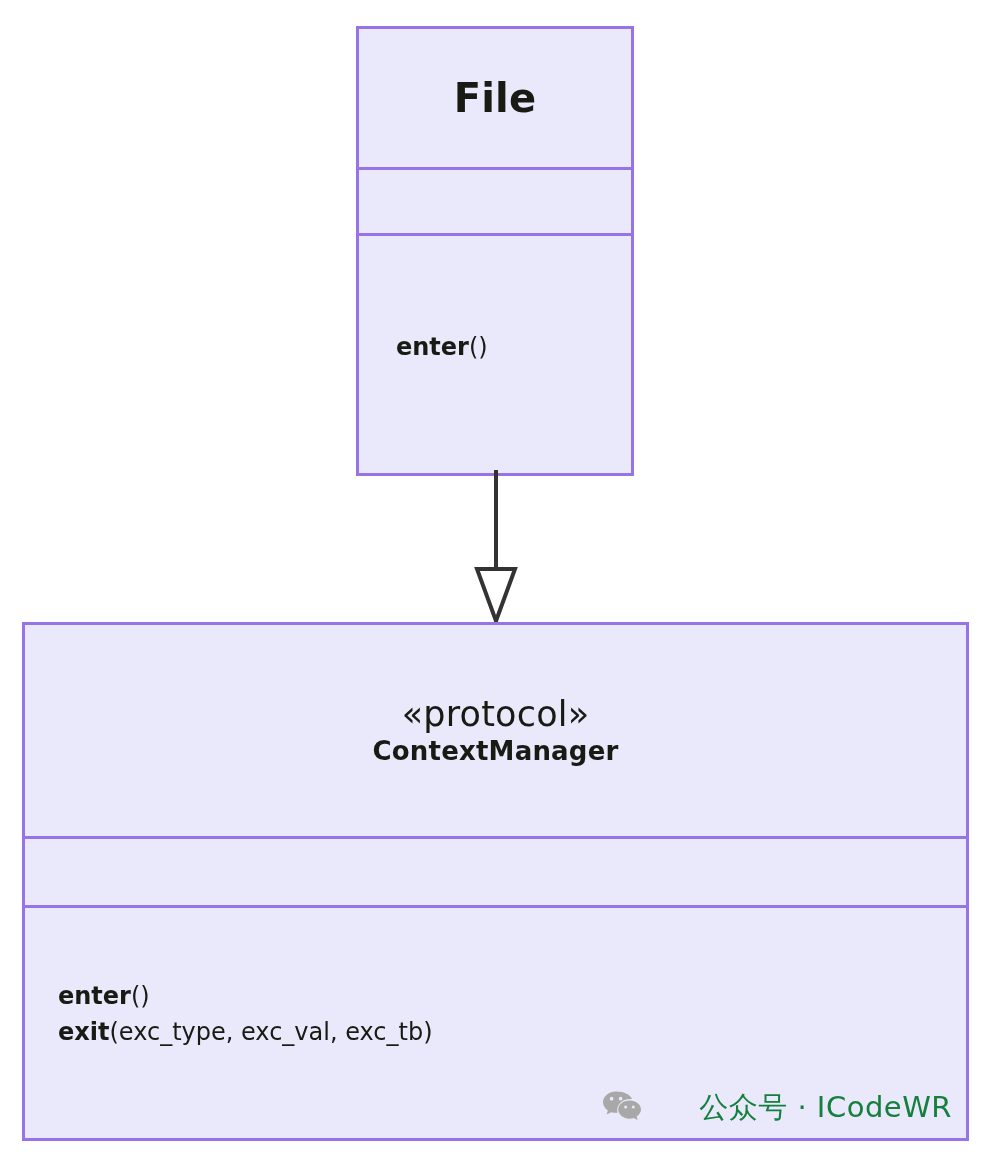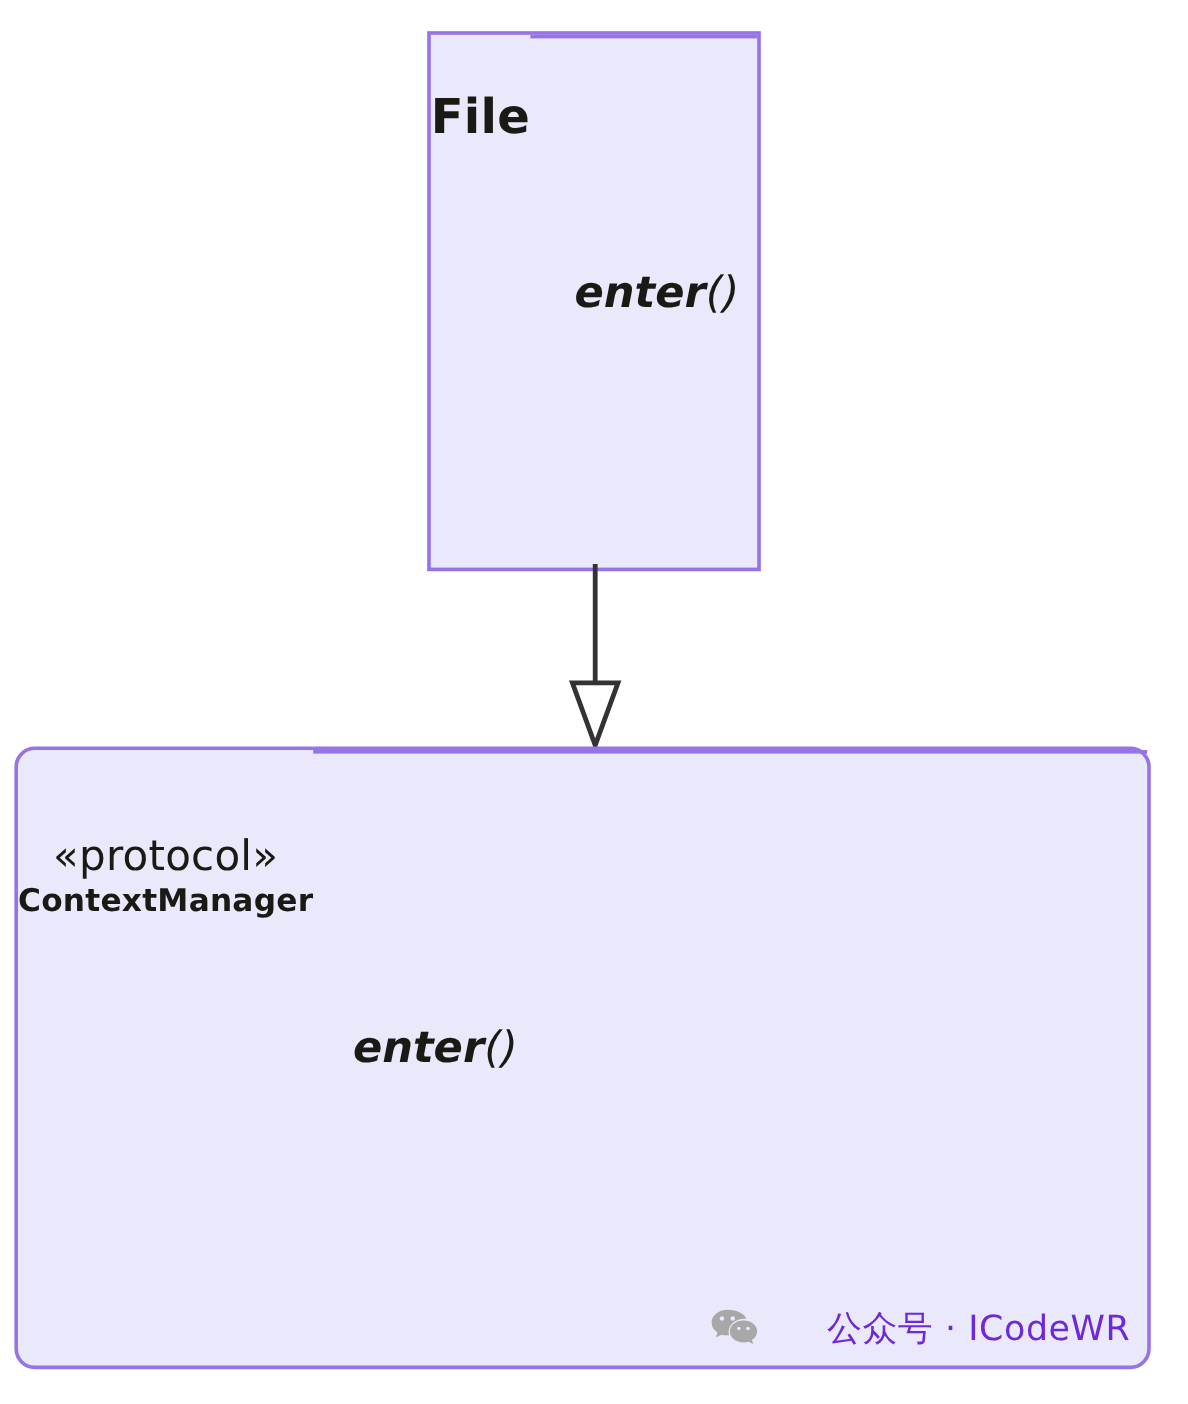--- a/index.html
+++ b/index.html
@@ -24,21 +24,21 @@
     height: 1170px;
   }
 
   
   .uml-class {
     position: absolute;
     box-sizing: border-box;
     background: #E9E9FB;
     border: 3px solid #9673E6;
     display: flex;
-    flex-direction: row;
+    flex-direction: column;
   }
 
   .uml-compartment {
     box-sizing: border-box;
     position: relative;
   }
   .uml-compartment + .uml-compartment {
     border-top: 3px solid #9673E6;
   }
 
@@ -67,25 +67,24 @@
   
   .cmp-attrs { }
 
   
   .cmp-ops {
     display: flex;
     flex-direction: column;
     justify-content: center;
   }
   .op-row {
-    font-size: 36px;
+    font-size: 24px;
     line-height: 1.52;
     white-space: nowrap;
     font-weight: 400;
-    font-style: italic;
   }
   .op-name {
     font-weight: 700;
   }
   .op-sig {
     font-weight: 400;
   }
 
   
   #class-file {
@@ -93,25 +92,24 @@
     top: 26px;
     width: 278px;
     height: 450px;
   }
   #class-file .cmp-header   { height: 138px; }
   #class-file .cmp-header .class-name { font-size: 40px; }
   #class-file .cmp-attrs    { height: 66px; }
   #class-file .cmp-ops      { flex: 1 1 auto; padding-left: 37px; padding-bottom: 14px; }
 
   #class-contextmanager {
-    left: 12px;
+    left: 22px;
     top: 622px;
     width: 947px;
     height: 519px;
-    border-radius: 17px;
   }
   #class-contextmanager .cmp-header { height: 211px; }
   #class-contextmanager .cmp-attrs  { height: 69px; }
   #class-contextmanager .cmp-ops    { flex: 1 1 auto; padding-left: 33px; padding-bottom: 18px; }
 
   
   #generalization {
     position: absolute;
     left: 460px;
     top: 470px;
@@ -128,21 +126,21 @@
     display: flex;
     align-items: center;
     gap: 9px;
     color: #A8A8A8;
     font-size: 29px;
     line-height: 1;
     white-space: nowrap;
     user-select: none;
   }
   #watermark .wm-text {
-    color: #6d28d9;
+    color: #15803d;
     font-size: 29px;
     letter-spacing: 0.5px;
     margin-left: 48px;
   }
   .wechat-icon {
     display: block;
   }
 </style>
 </head>
 <body style="background: rgb(255, 255, 255);">
@@ -174,20 +172,23 @@
     <div class="uml-compartment cmp-header">
       <div class="stereotype">«protocol»</div>
       <div class="class-name">ContextManager</div>
     </div>
 
     <div class="uml-compartment cmp-attrs" style="border-top-color: rgb(150, 115, 230);"></div>
 
     <div class="uml-compartment cmp-ops" style="border-top-color: rgb(150, 115, 230);">
       <div class="op-row">
         <span class="op-name">enter</span><span class="op-sig">()</span>
+      </div>
+      <div class="op-row">
+        <span class="op-name">exit</span><span class="op-sig">(exc_type, exc_val, exc_tb)</span>
       </div>
     </div>
 
     <div id="watermark" style="color: rgb(168, 168, 168);">
       <svg class="wechat-icon" width="40" height="34" viewBox="0 0 40 34">
         <g fill="#A8A8A8">
           <path d="M14.2 1.4C6.9 1.4 1 6.2 1 12.1c0 3.4 1.9 6.4 4.9 8.4l-1.3 4.1 4.7-2.4c1.5.4 3.1.6 4.9.6.5 0 .9 0 1.4-.1-.3-.9-.4-1.8-.4-2.8 0-6.1 5.9-11 13.3-11 .5 0 1 0 1.5.1C28.7 4.8 22.1 1.4 14.2 1.4z" fill="#A8A8A8"></path>
           <circle cx="9.6" cy="8.7" r="1.85" fill="#E9E9FB"></circle>
           <circle cx="18.6" cy="8.7" r="1.85" fill="#E9E9FB"></circle>
           <path d="M39 19.6c0-5-5.1-9.1-11.4-9.1S16.2 14.6 16.2 19.6c0 5 5.1 9.1 11.4 9.1 1.4 0 2.8-.2 4.1-.6l4 2-1.1-3.5c2.7-1.7 4.4-4.4 4.4-7z" fill="#A8A8A8"></path>

